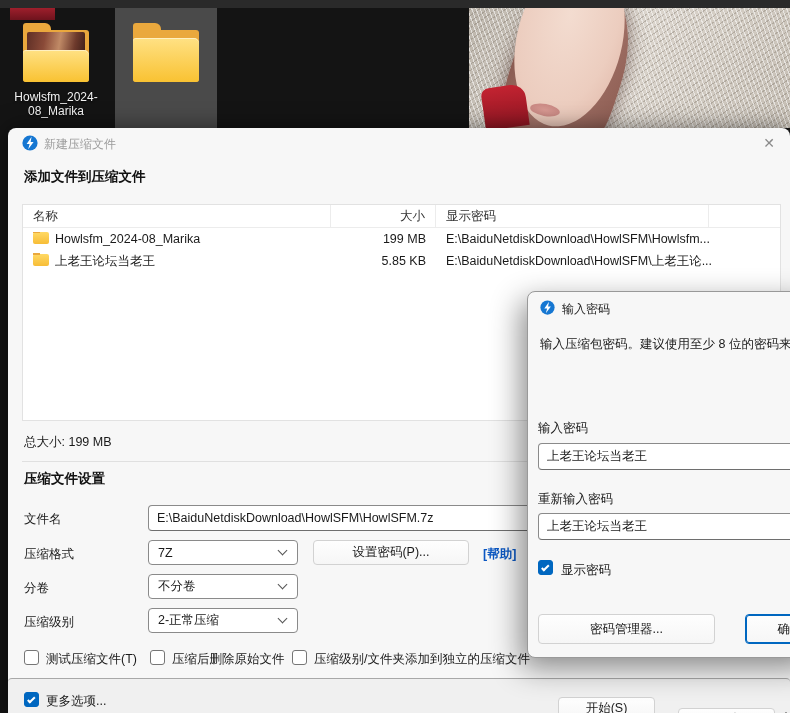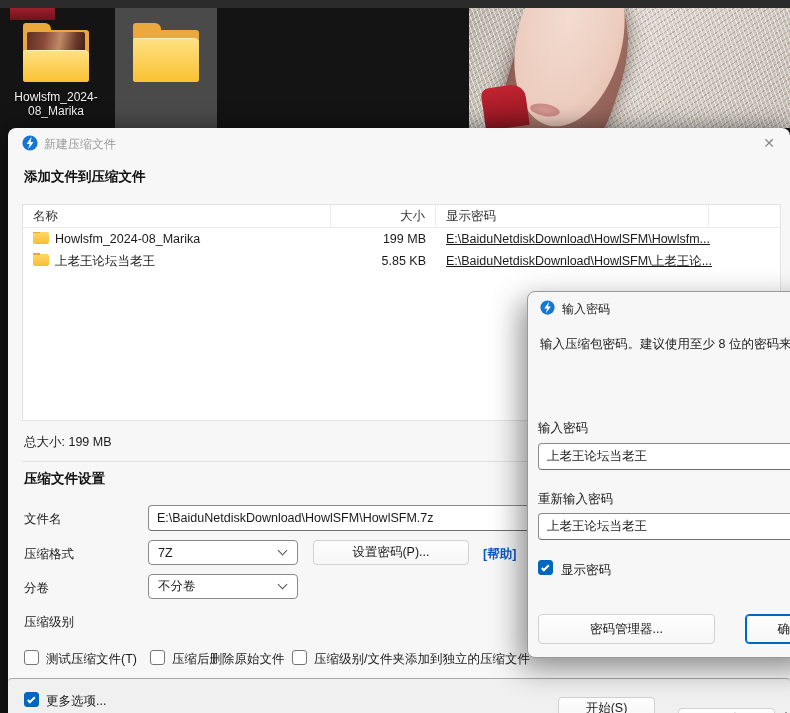--- a/index.html
+++ b/index.html
@@ -73,21 +73,21 @@
   .table { position:absolute; left:14px; top:76px; width:759px; height:217px; background:#fff; border:1px solid #e2e2e2; }
   .thead { display:flex; height:23px; align-items:flex-start; border-bottom:1px solid #ececec; color:#333; font-size:12.5px; }
   .th { padding:0 10px; height:100%; display:flex; align-items:center; }
   .th-name { width:308px; border-right:1px solid #ececec; }
   .th-size { width:105px; justify-content:flex-end; border-right:1px solid #ececec; }
   .th-path { width:273px; border-right:1px solid #ececec; }
   .trow { display:flex; height:22px; align-items:center; font-size:12.5px; color:#1a1a1a; }
   .td { padding:0 10px; white-space:nowrap; overflow:hidden; }
   .td-name { width:308px; }
   .td-size { width:105px; text-align:right; }
-  .td-path { width:300px;text-decoration:underline; }
+  .td-path { width:300px; }
 
   .divider { position:absolute; left:14px; right:14px; top:333px; height:1px; background:#e0e0e0; }
 
   .footer { position:absolute; left:0; right:0; bottom:0; height:43px; background:#f0f0f0;
       border-top:1px solid #a8a8a8; border-radius:4px;padding-left:19px; }
   .grip { position:absolute; right:3px; bottom:3px; width:8px; height:8px; }
   .grip i { position:absolute; width:2px; height:2px; background:#9a9a9a; }
   .grip i:nth-child(1){ right:0; bottom:0; } .grip i:nth-child(2){ right:4px; bottom:0; }
   .grip i:nth-child(3){ right:0; bottom:4px; }
 
@@ -180,20 +180,24 @@
     <div class="btn" style="left:305px; top:412px; width:156px; height:25px;">设置密码(P)...</div>
     <div class="lbl" style="left:475px; top:418px; color:#0b57c2; font-weight:bold;">[帮助]</div>
 
     <div class="lbl" style="left:16px; top:452px;">分卷</div>
     <div class="select" style="left:140px; top:446px; width:150px; height:25px;">
       <span>不分卷</span>
         <span class="chev"></span>
     </div>
 
     <div class="lbl" style="left:16px; top:486px;">压缩级别</div>
+    <div class="select" style="left:140px; top:480px; width:150px; height:25px;">
+      <span>2-正常压缩</span>
+        <span class="chev"></span>
+    </div>
 
     <div class="cb" style="left:16px; top:522px;"></div>
     <div class="lbl" style="left:38px; top:523px;">测试压缩文件(T)</div>
     <div class="cb" style="left:142px; top:522px;"></div>
     <div class="lbl" style="left:164px; top:523px;">压缩后删除原始文件</div>
     <div class="cb" style="left:284px; top:522px;"></div>
     <div class="lbl" style="left:306px; top:523px;">压缩级别/文件夹添加到独立的压缩文件</div>
 
     <div class="footer">
       <div class="cb checked" style="left:16px; top:13px;">

